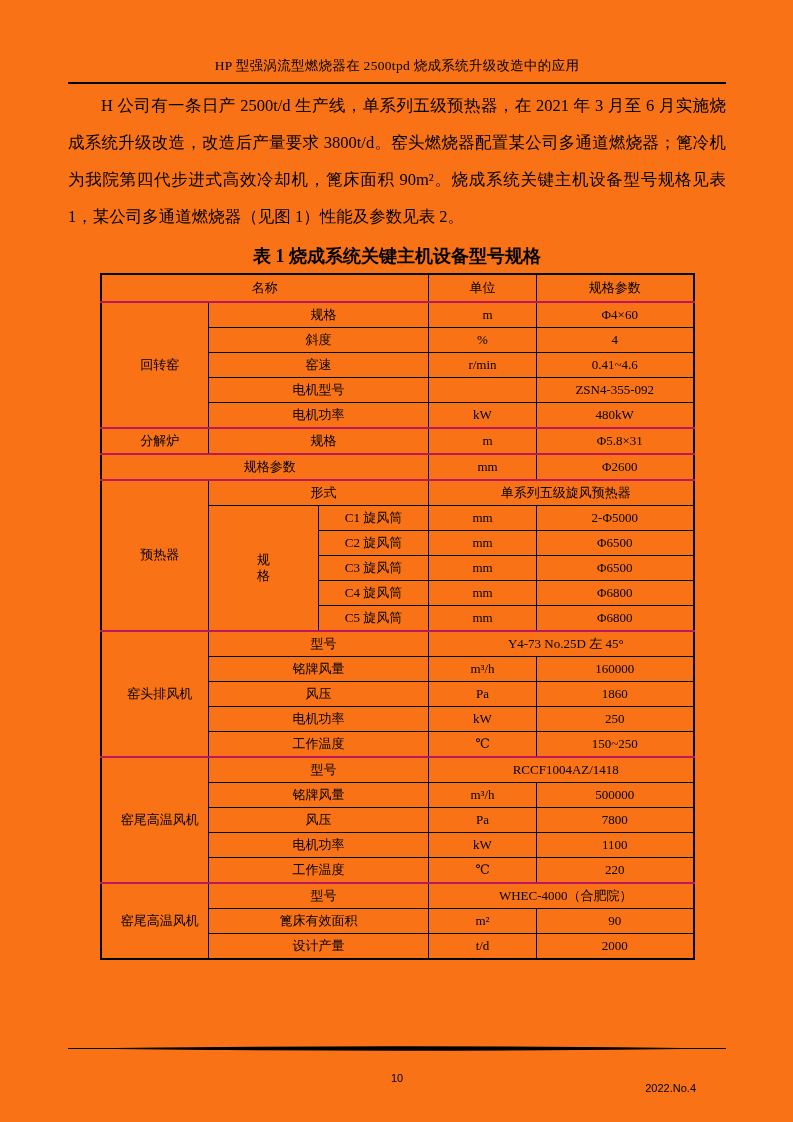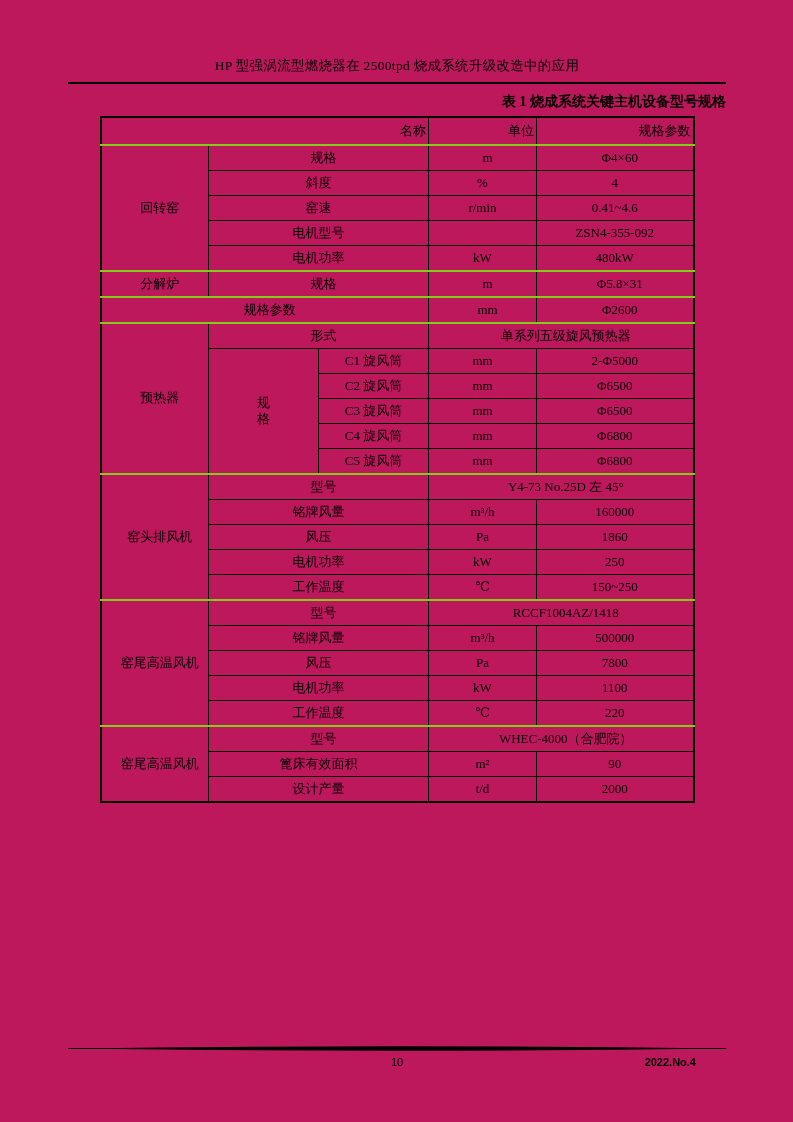--- a/index.html
+++ b/index.html
@@ -1,20 +1,20 @@
 <!DOCTYPE html>
 <html><head>
 <meta charset="utf-8">
 <style>
   html, body { margin: 0; padding: 0; background: #ffffff; }
   .page {
     position: relative;
     width: 793px;
     height: 1122px;
-    background: #be185d;
+    background: #f97316;
     overflow: hidden;
     color: #000;
     font-family: "Liberation Serif", "DejaVu Serif", serif;
   }
   .content { margin: 0 67px 0 68px; width: 658px; }
 
   .header-title {
     margin-top: 57px;
     text-align: center;
     font-size: 13.5px;
@@ -30,81 +30,81 @@
   .body-paragraph {
     margin: 3px 0 0 0;
     font-size: 16.5px;
     line-height: 37px;
     text-align: justify;
     text-indent: 33px;
   }
 
   .table-title {
     margin-top: 9px;
-    text-align: right;
+    text-align: center;
     font-weight: bold;
-    font-size: 14px;
+    font-size: 18px;
   }
 
   table.spec-table {
     margin: 5px auto 0 auto;
     border-collapse: collapse;
     border: 2px solid #000;
     table-layout: fixed;
     width: 593px;
   }
   table.spec-table td {
     border: 1px solid #000;
     text-align: center;
     vertical-align: middle;
     height: 24px;
     font-size: 13px;
     padding: 0 2px;
     overflow: hidden;
     line-height: 1.25;
   }
-  table.spec-table tr.sec td { border-top: 2px solid #84cc16; padding-left: 12px; }
-  table.spec-table tr.hdr td { height: 26px; text-align: right; }
+  table.spec-table tr.sec td { border-top: 2px solid #be185d; padding-left: 12px; }
+  table.spec-table tr.hdr td { height: 26px; }
   table.spec-table td.pre { white-space: pre-line; }
 
   .footer {
     position: absolute;
     left: 68px;
     top: 1044px;
     width: 658px;
   }
   .lens-line { display: block; width: 658px; height: 9px; }
   .footer-row {
     position: relative;
-    margin-top: 2px;
+    margin-top: 18px;
     height: 16px;
     font-family: "Liberation Sans", sans-serif;
     font-size: 11px;
   }
   .footer-row .page-num {
     position: absolute;
     left: 50%;
     transform: translateX(-50%);
     top: 1px;
   }
   .footer-row .issue {
     position: absolute;
     right: 30px;
-    top: 1px;
-    font-weight: bold;
+    top: 11px;
   }
 </style>
 </head>
 <body>
 
 <div class="page">
   <div class="content">
     <div class="header-title">HP 型强涡流型燃烧器在 2500tpd 烧成系统升级改造中的应用</div>
     <div class="header-rule"></div>
 
+    <p class="body-paragraph">H 公司有一条日产 2500t/d 生产线，单系列五级预热器，在 2021 年 3 月至 6 月实施烧成系统升级改造，改造后产量要求 3800t/d。窑头燃烧器配置某公司多通道燃烧器；篦冷机为我院第四代步进式高效冷却机，篦床面积 90m²。烧成系统关键主机设备型号规格见表 1，某公司多通道燃烧器（见图 1）性能及参数见表 2。</p>
 
     <div class="table-title">表 1  烧成系统关键主机设备型号规格</div>
 
     <table class="spec-table">
       <colgroup id="spec-cols">
           <col style="width: 108px;">
           <col style="width: 110px;">
           <col style="width: 110px;">
           <col style="width: 108px;">
           <col style="width: 157px;">

